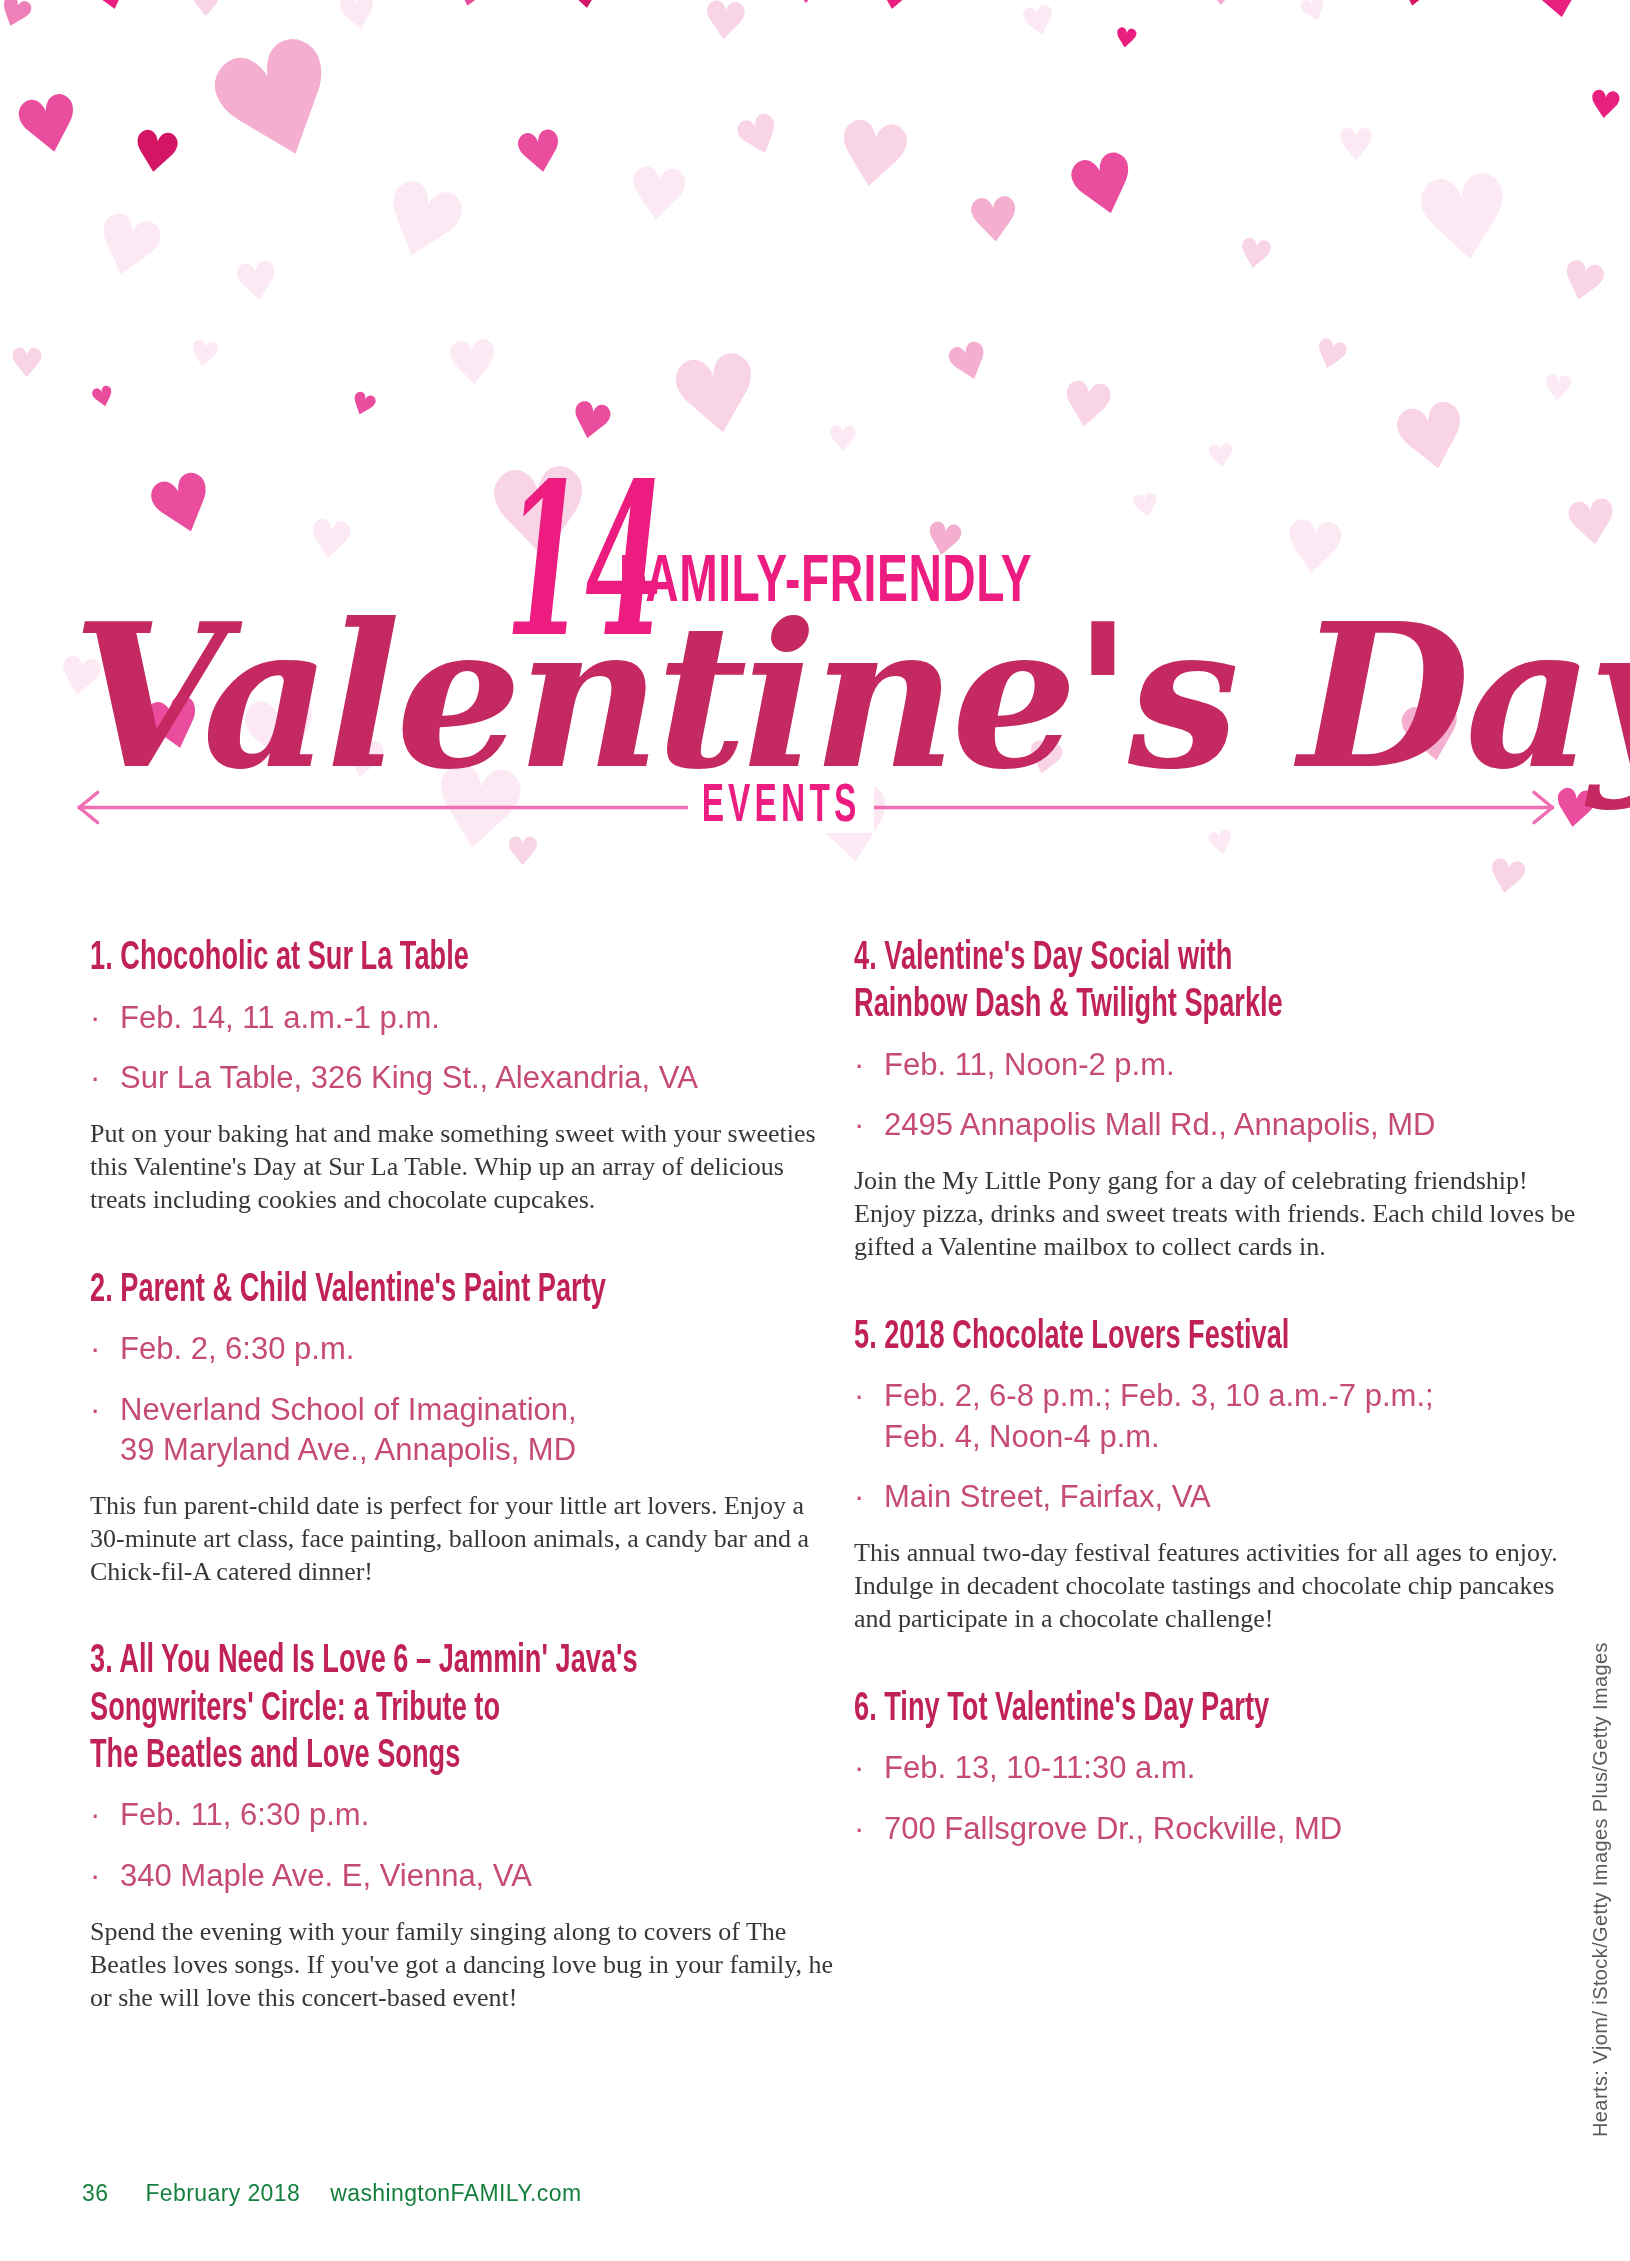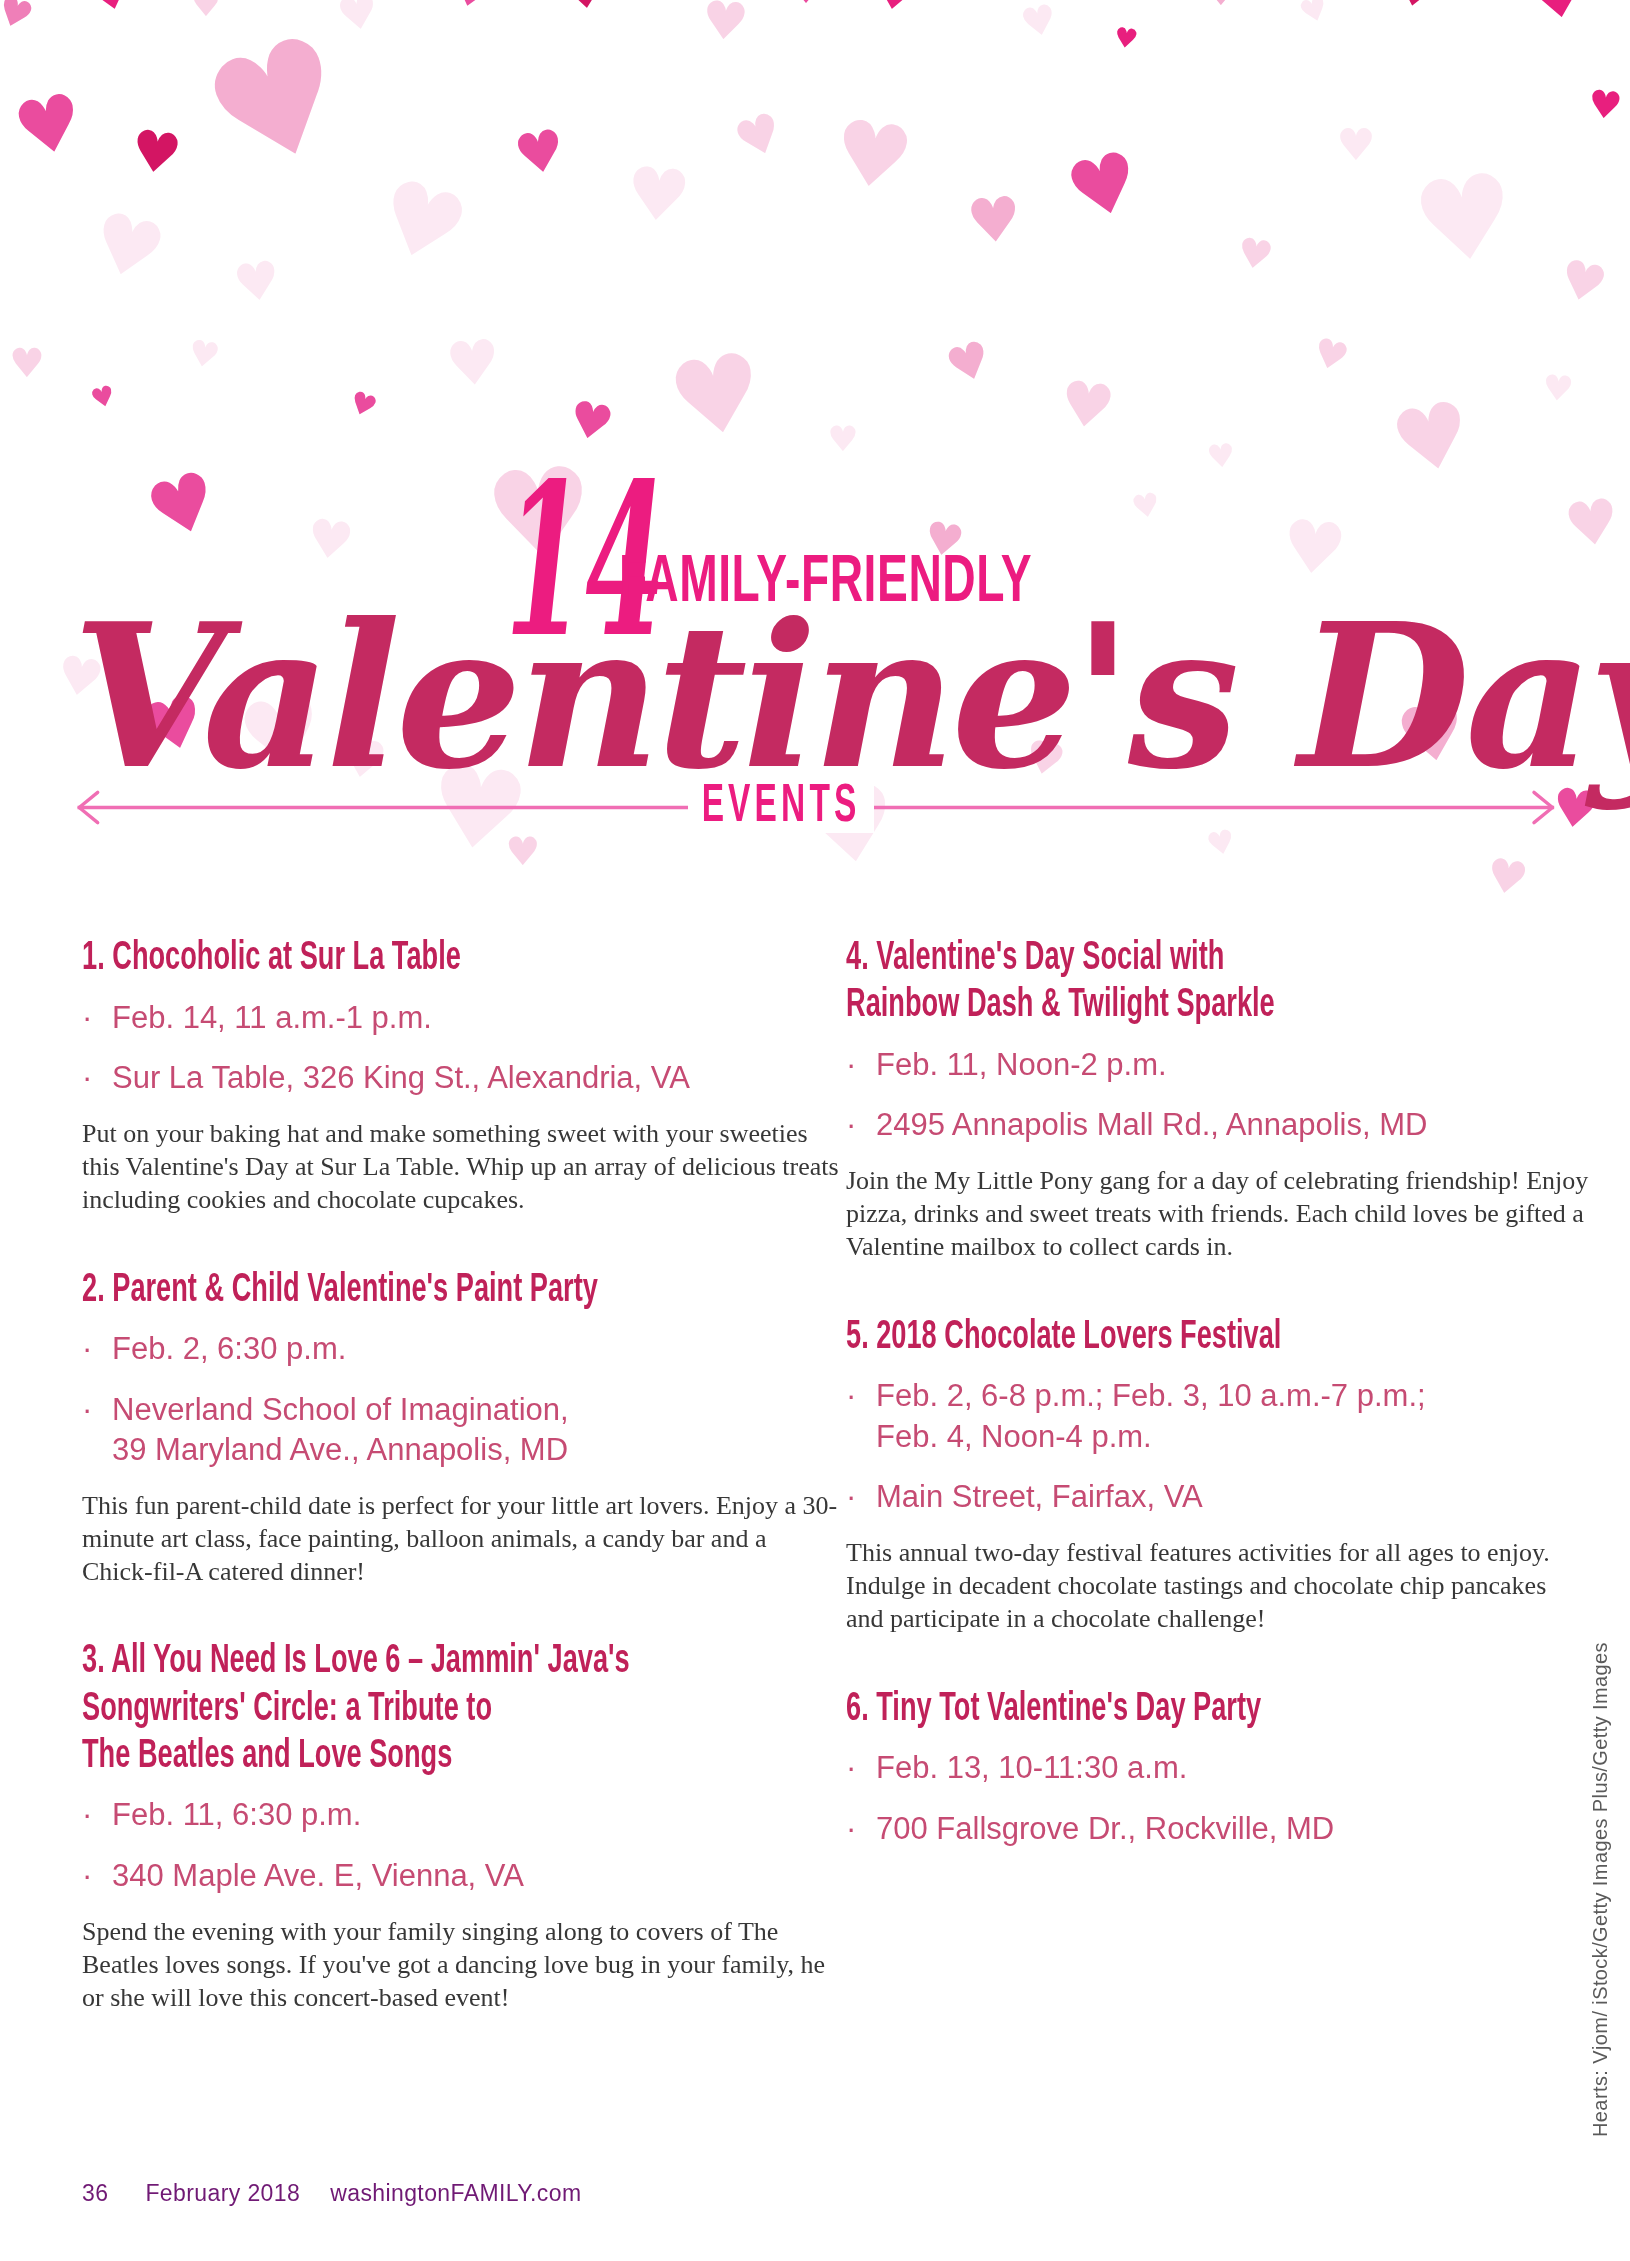--- a/index.html
+++ b/index.html
@@ -33,38 +33,38 @@
     position:absolute; left:688px; top:771px; z-index:4;
     font-weight:700; font-size:54px; letter-spacing:6.7px; color:var(--accent_pink);
     background:#ffffff; padding:0 22px; transform:scaleX(0.62); transform-origin:left top;
     white-space:nowrap;
   }
 
   
   .column { position:absolute; top:932px; z-index:5; }
   .column-left  { left:82px;  width:757px; }
   .column-right { left:846px; width:744px; }
-  .event { margin:0 0 47px 0; }
+  .event { margin:0 0 47px 8px; }
   .event-title {
     margin:0 0 18.5px 0; font-weight:700; font-size:40px; line-height:1.18;
     color:var(--heading_crimson); white-space:pre-line;
     transform:scaleX(0.68); transform-origin:left top; width:147%;
   }
   .bullet { display:flex; margin:0 0 20px 0; font-size:31px; line-height:1.3; color:var(--detail_rose); }
   .dot { flex:none; width:30px; }
   .bullet-text { white-space:pre-line; }
   .event-body {
     margin:11.8px 0 0 0; font-family:"Liberation Serif", serif;
     font-size:26px; line-height:1.26; color:var(--body_text);
   }
 
   
   .page-footer {
     position:absolute; left:82px; top:2180px; z-index:5; display:flex; align-items:baseline;
-    font-size:23px; letter-spacing:0.4px; color:#701a75;
+    font-size:23px; letter-spacing:0.4px; color:#15803d;
   }
   .issue-date { margin-left:37px; }
   .website { margin-left:30px; }
   .photo-credit {
     position:absolute; right:18.5px; top:1716px; height:421px; z-index:5;
     writing-mode:vertical-rl; transform:rotate(180deg);
     font-size:20px; letter-spacing:0.4px; color:#5a5a5a; white-space:nowrap;
   }
 </style>
 </head>

